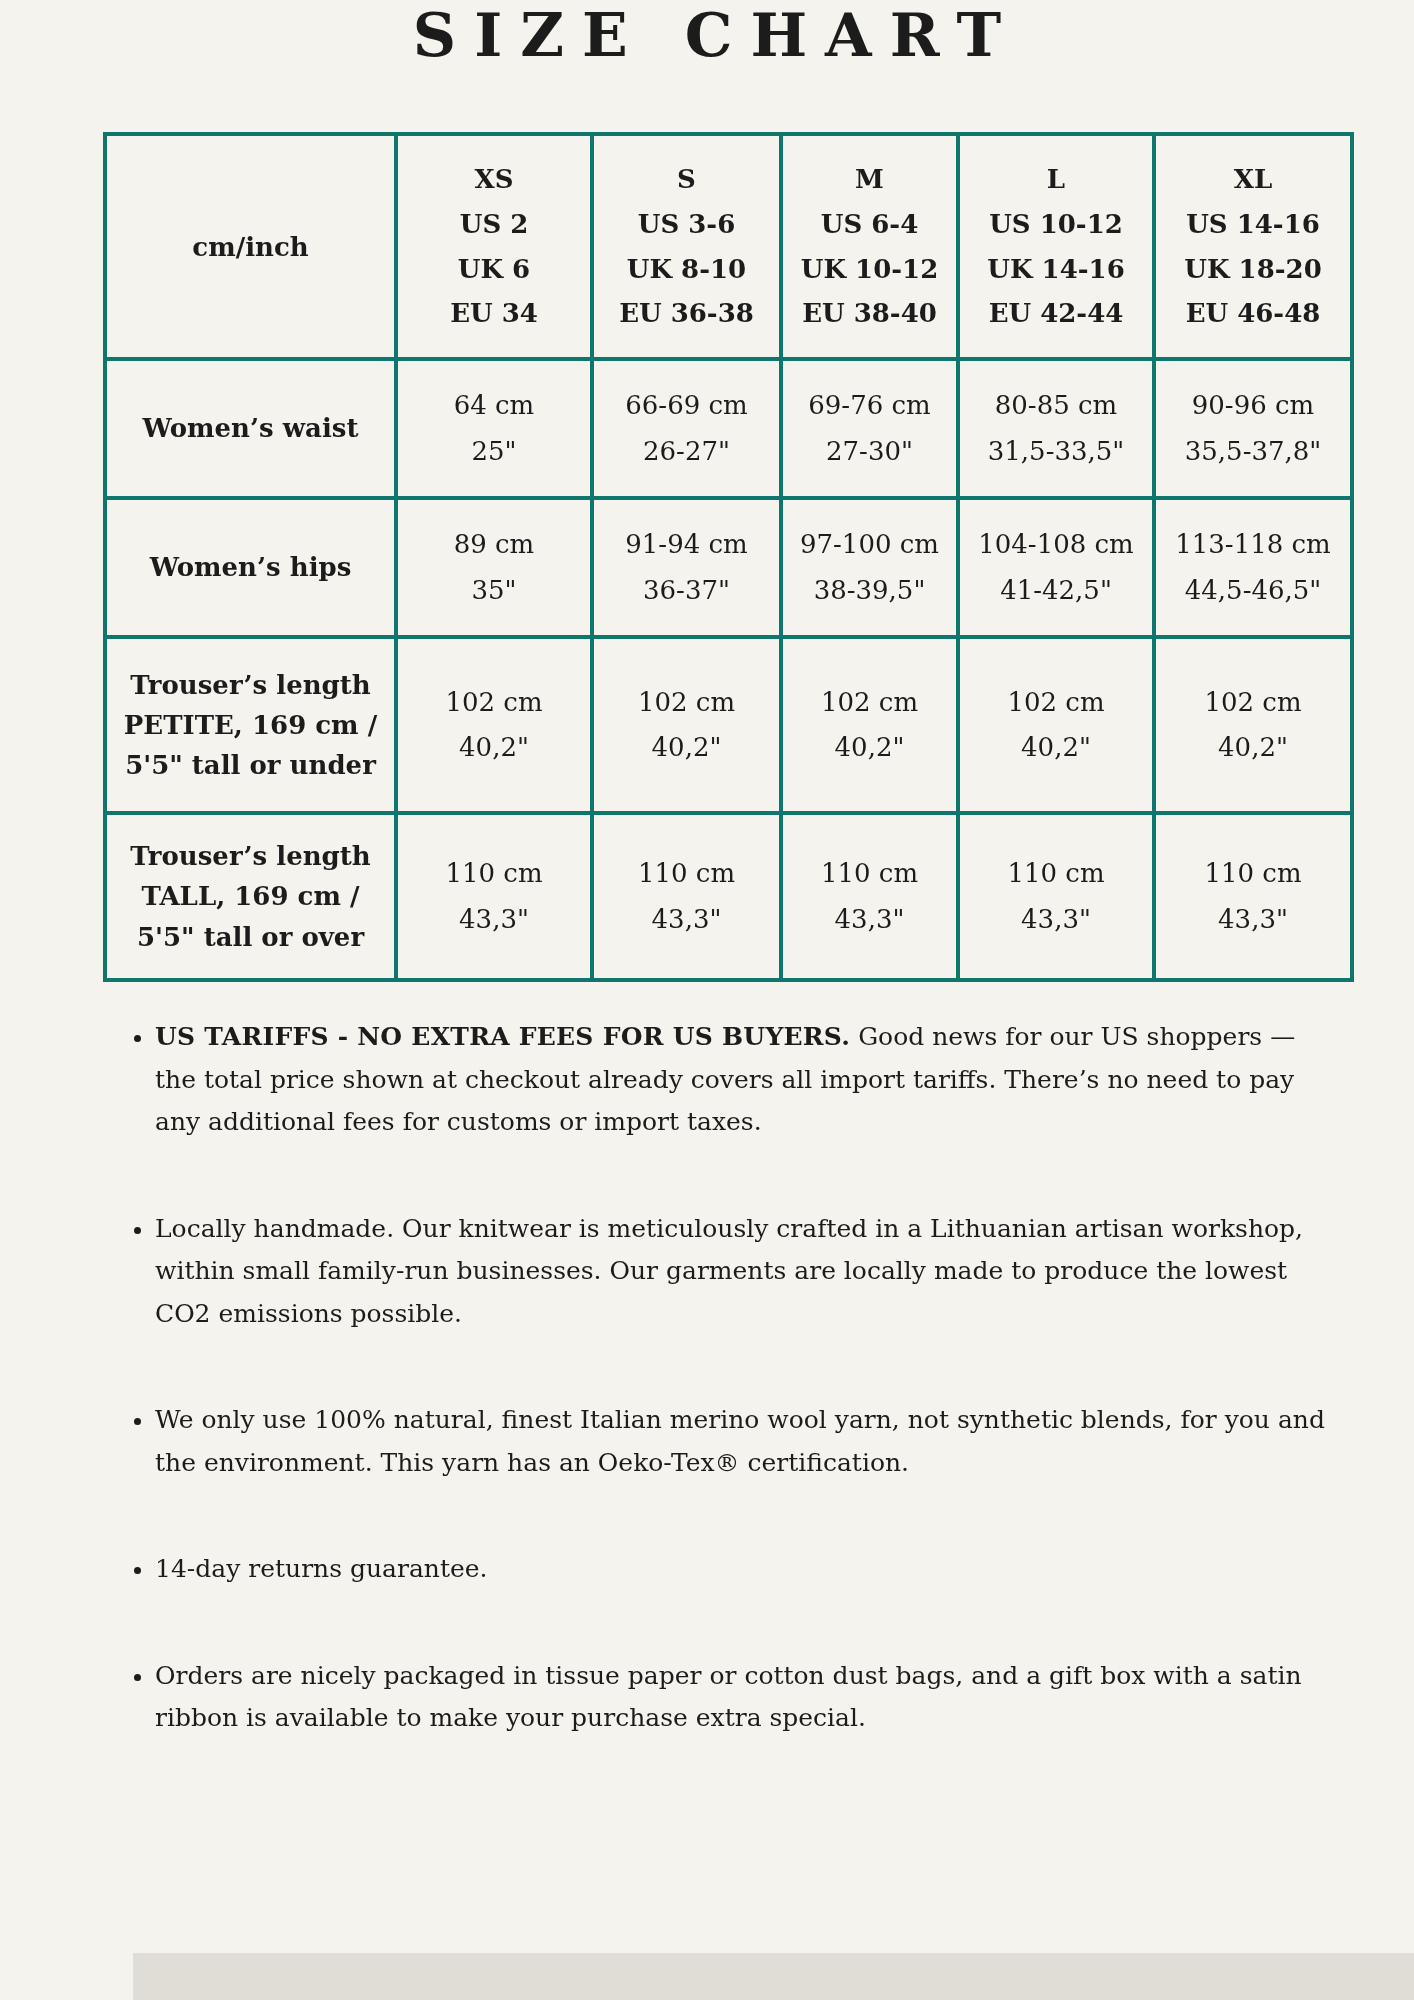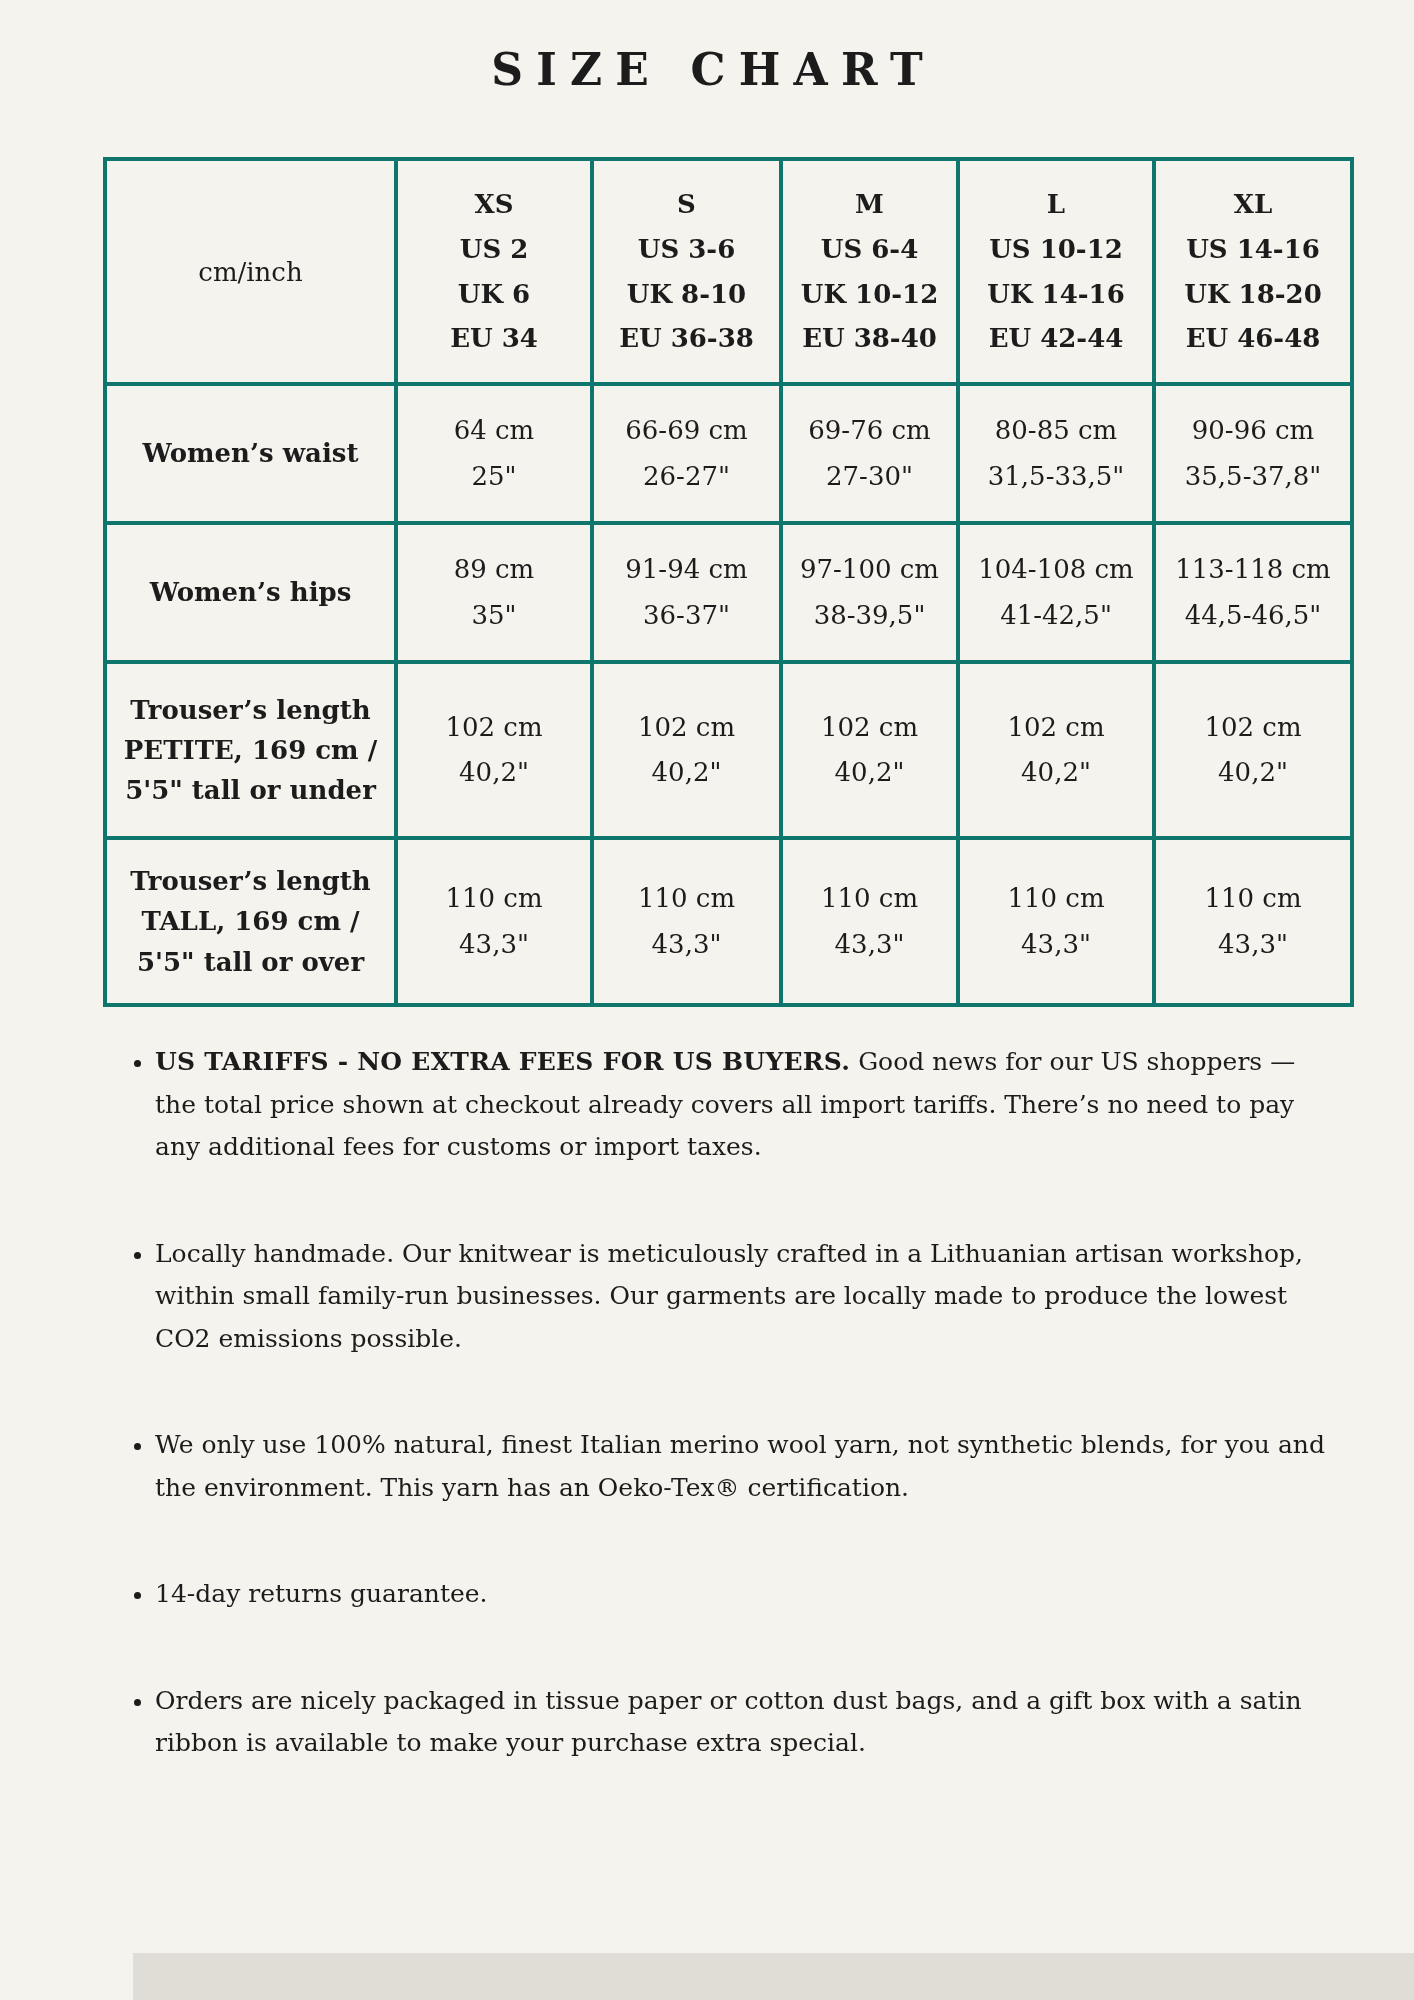--- a/index.html
+++ b/index.html
@@ -10,22 +10,21 @@
     width: 1414px;
     height: 2000px;
     position: relative;
     overflow: hidden;
     background: #f5f3ee;
     color: #1c1c1c;
     font-family: "DejaVu Serif", serif;
   }
   .page-header { text-align: center; }
   .page-title {
-    padding-top: 44px;
-    font-size: 44px;
+    font-size: 60px;
     font-weight: 600;
     letter-spacing: 0.30em;
     margin-left: 0.30em; 
   }
   .page-subtitle {
     margin-top: 17px;
     font-size: 20px;
     font-weight: 700;
     letter-spacing: 0.28em;
     margin-left: 0.28em;
@@ -43,21 +42,21 @@
     border: 4px solid #0f766e;
     text-align: center;
     vertical-align: middle;
     padding: 6px 10px;
     font-size: 26px;
   }
   tr.head-row td { height: 209px; }
   tr.waist-row td, tr.hips-row td { height: 123px; }
   tr.petite-row td { height: 160px; }
   tr.tall-row td { height: 151px; }
-  .corner-cell { font-size: 26px; }
+  .corner-cell { font-size: 26px; font-weight: bold; }
   .size-head span {
     display: block;
     font-weight: 700;
     line-height: 1.72;
   }
   .row-label span {
     display: block;
     font-weight: 700;
     line-height: 1.55;
   }

